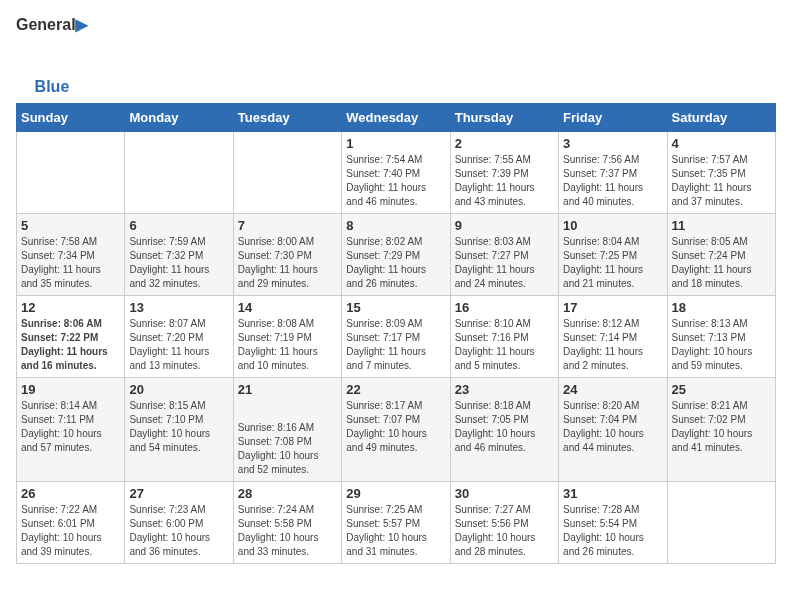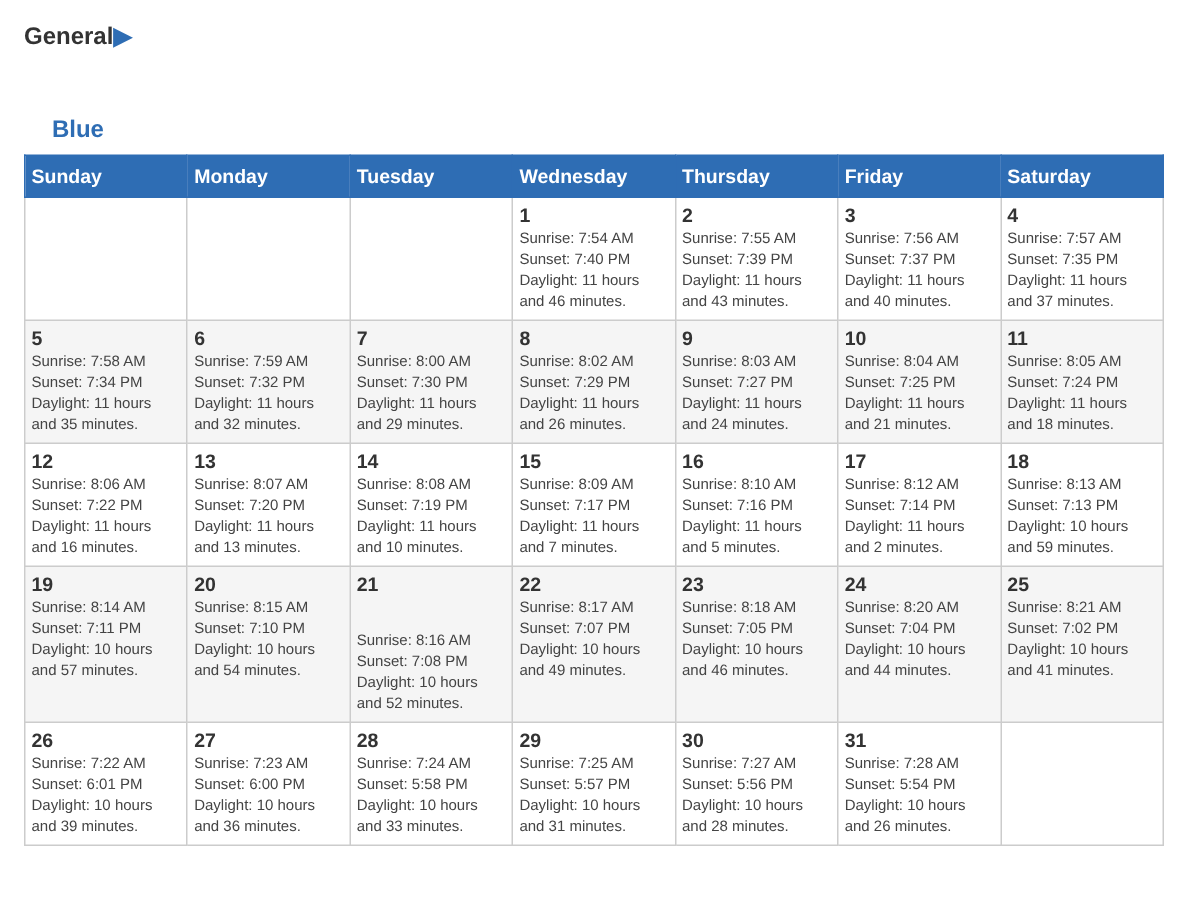--- a/index.html
+++ b/index.html
@@ -182,21 +182,21 @@
           <div class="day-number">11</div>
           <div class="day-info" style="white-space: pre-line;">Sunrise: 8:05 AM
 Sunset: 7:24 PM
 Daylight: 11 hours
 and 18 minutes.</div>
         </td>
       </tr>
       <tr>
         <td>
           <div class="day-number">12</div>
-          <div class="day-info" style="white-space: pre-line;">Sunrise: 8:06 AM
+          <div class="day-info" style="white-space: pre-line; font-weight: bold;">Sunrise: 8:06 AM
 Sunset: 7:22 PM
 Daylight: 11 hours
 and 16 minutes.</div>
         </td>
         <td>
           <div class="day-number">13</div>
           <div class="day-info" style="white-space: pre-line;">Sunrise: 8:07 AM
 Sunset: 7:20 PM
 Daylight: 11 hours
 and 13 minutes.</div>

